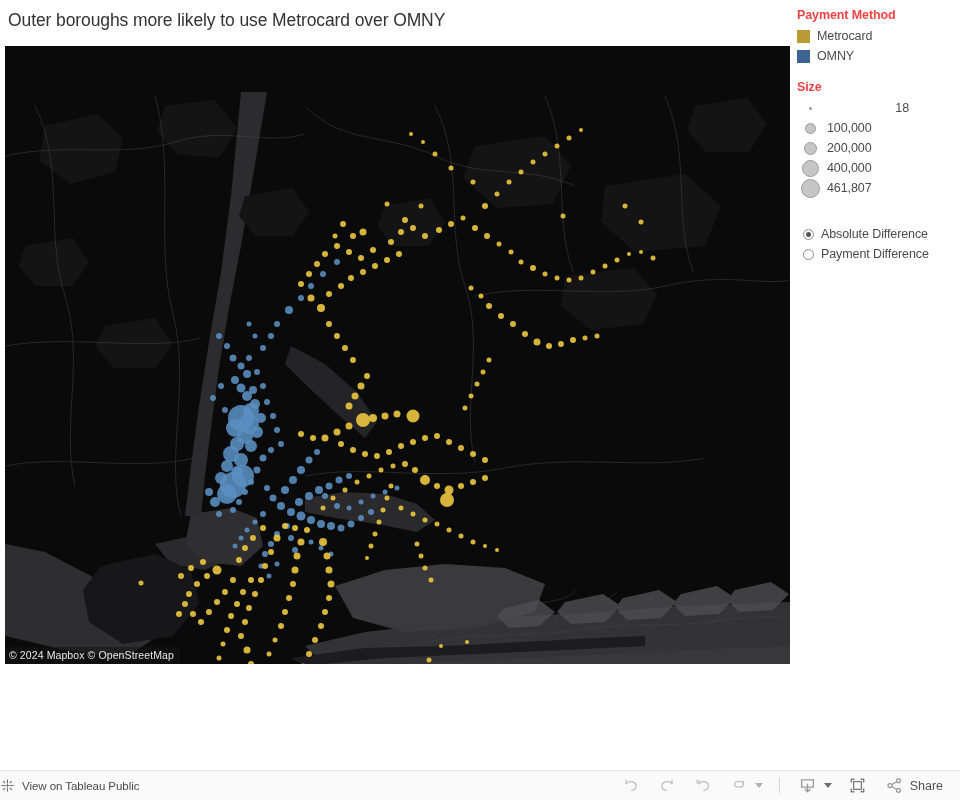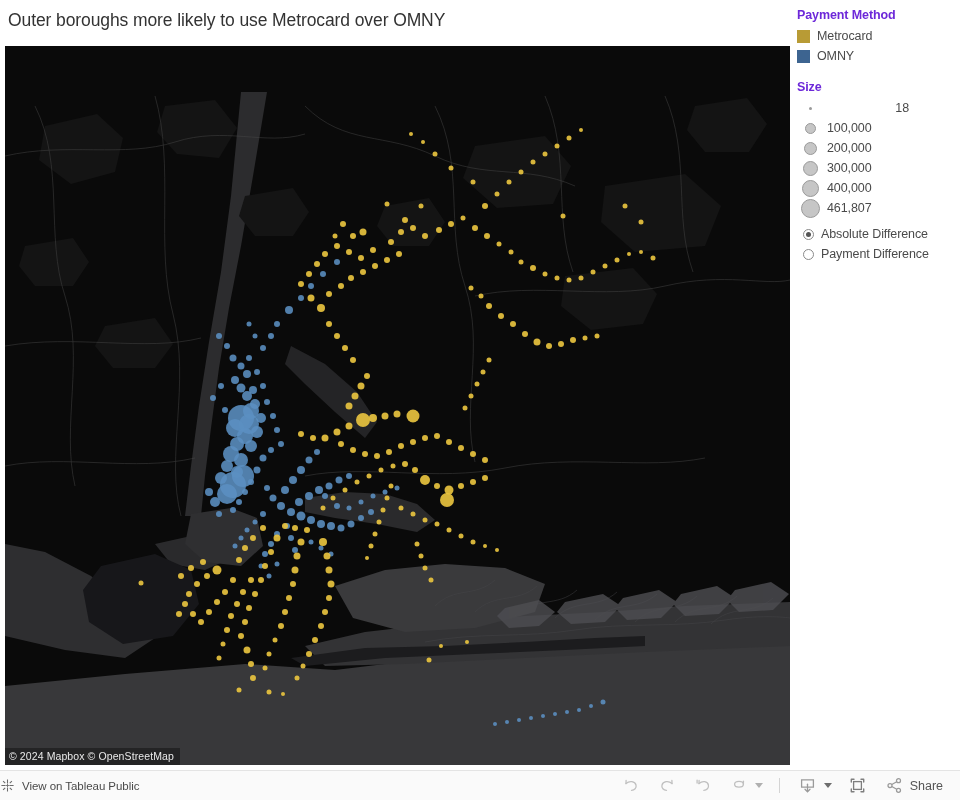--- a/index.html
+++ b/index.html
@@ -14,38 +14,38 @@
   
   .viz-title {
     position: absolute; left: 8px; top: 10px;
     font-size: 17.5px; font-weight: 400; color: #333333;
     letter-spacing: -0.1px; white-space: nowrap;
   }
 
   
   .map-wrap {
     position: absolute; left: 5px; top: 46px;
-    width: 785px; height: 719px;
+    width: 785px; height: 618px;
     overflow: hidden; background: #be185d; text-align: center;
   }
   .map-svg { position: absolute; left: 0; top: 0; width: 785px; height: 719px; display: block; }
 
   .attribution {
     position: absolute; left: 0; bottom: 0;
     padding: 2px 6px 3px 4px;
     font-size: 10.5px; color: #e8e8e8;
     background: rgba(20,20,20,0.55);
     white-space: nowrap; letter-spacing: 0.1px;
     z-index: 20;
   }
 
   
   .legend-panel { position: absolute; left: 797px; top: 8px; width: 160px; }
   .legend-title {
-    font-size: 12.5px; color: #6d28d9; font-weight: 700;
+    font-size: 12.5px; color: #ef4444; font-weight: 700;
     margin-bottom: 4px; letter-spacing: -0.1px;
   }
   .legend-row { display: flex; align-items: center; height: 20px; }
   .swatch { width: 13px; height: 13px; margin-right: 7px; flex: none; }
   .legend-label { font-size: 12.5px; color: #4a4a4a; letter-spacing: -0.1px; }
 
   .size-block { margin-top: 14px; }
   .size-row { display: flex; align-items: center; height: 20px; }
   .size-bubble-cell {
     width: 26px; flex: none; display: flex;
@@ -563,26 +563,20 @@
         <span class="size-val">100,000</span>
       </div>
 
       <div class="size-row">
         <span class="size-bubble-cell">
           <span class="bubble" style="width:13px;height:13px"></span>
         </span>
         <span class="size-val">200,000</span>
       </div>
 
-      <div class="size-row">
-        <span class="size-bubble-cell">
-          <span class="bubble" style="width:15px;height:15px"></span>
-        </span>
-        <span class="size-val">300,000</span>
-      </div>
 
       <div class="size-row">
         <span class="size-bubble-cell">
           <span class="bubble" style="width:17px;height:17px"></span>
         </span>
         <span class="size-val">400,000</span>
       </div>
 
       <div class="size-row">
         <span class="size-bubble-cell">

